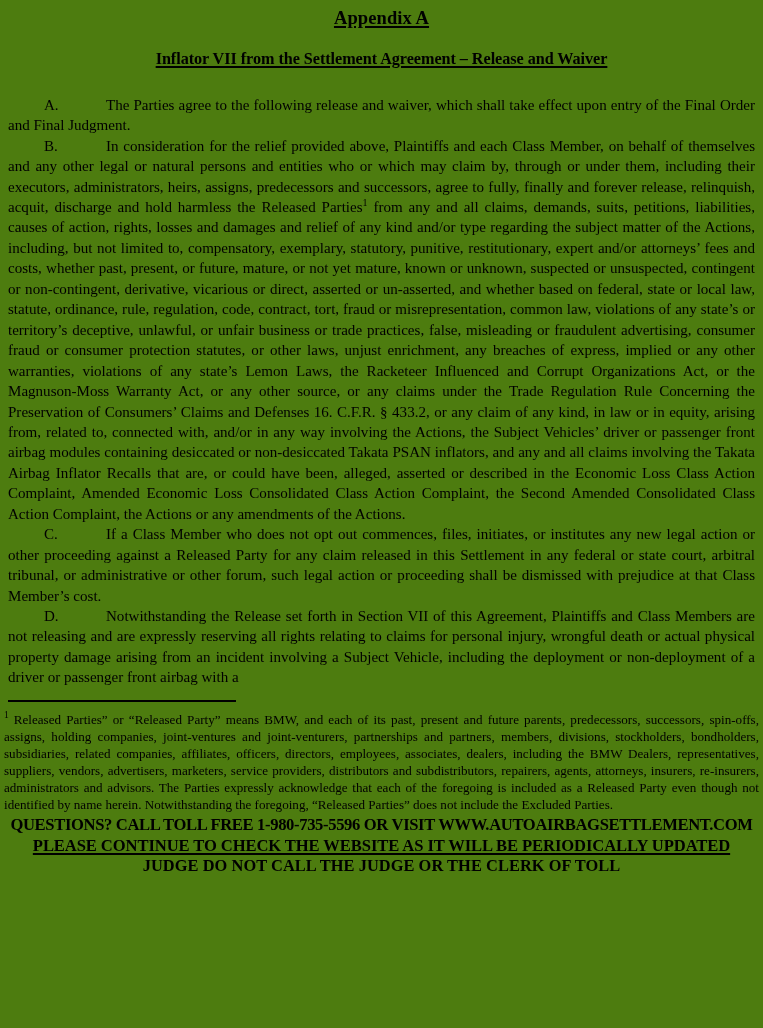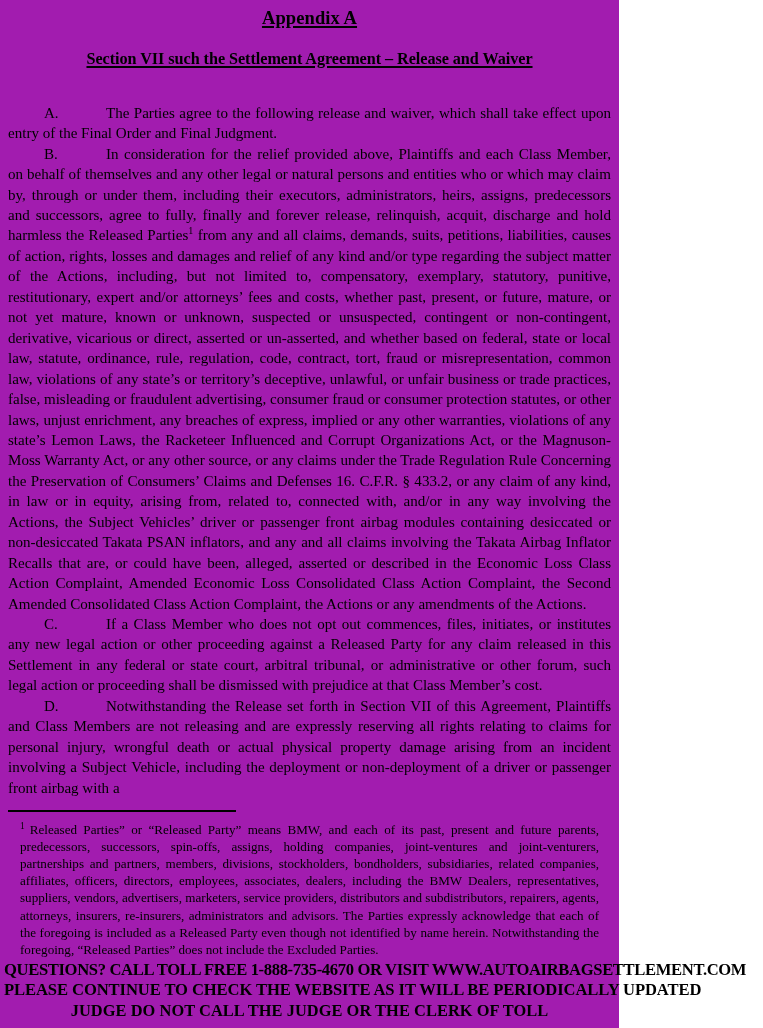--- a/index.html
+++ b/index.html
@@ -12,25 +12,25 @@
     width: 763px;
     height: 1028px;
     overflow: hidden;
     font-family: "Liberation Serif", "DejaVu Serif", serif;
     color: #000000;
     -webkit-font-smoothing: none;
   }
 
   .page {
     position: relative;
-    width: 619px;
+    width: 763px;
     height: 1028px;
     box-sizing: border-box;
     padding: 0;
-    background: #a21caf;
+    background: #4d7c0f;
   }
 
   
   .doc-title {
     text-align: center;
     font-size: 18.5px;
     font-weight: bold;
     line-height: 1;
     margin: 0;
     padding-top: 9px;
@@ -53,21 +53,21 @@
   }
   .section-heading .u {
     text-decoration: underline;
     text-underline-offset: 2px;
     text-decoration-thickness: 1.5px;
   }
 
   
   .body-block {
     padding: 0 8px 0 8px;
-    margin-top: 36px;
+    margin-top: 28px;
   }
   p.para {
     margin: 0;
     font-size: 15.05px;
     line-height: 20.45px;
     text-align: justify;
     text-justify: inter-word;
     text-indent: 0;
     hyphens: none;
   }
@@ -89,21 +89,21 @@
     margin-top: 12px;
   }
   .fn-rule {
     width: 228px;
     height: 0;
     border: none;
     border-top: 2.1px solid #000;
     margin: 0;
   }
   .footnote {
-    padding: 0 20px;
+    padding: 0 4px;
     margin-top: 9px;
   }
   p.fn-text {
     margin: 0;
     font-size: 13.1px;
     line-height: 17.1px;
     text-align: justify;
     text-justify: inter-word;
   }
   p.fn-text sup.fn-mark {
@@ -122,40 +122,41 @@
     margin: 0;
     text-align: center;
     font-weight: bold;
     line-height: 20.5px;
     white-space: nowrap;
   }
   .notice-1 { font-size: 16.6px; letter-spacing: -0.35px; }
   .notice-2 {
     font-size: 16.6px;
     letter-spacing: -0.1px;
+    text-decoration: underline;
     text-underline-offset: 2px;
     text-decoration-thickness: 1.6px;
   }
   .notice-3 { font-size: 16.4px; letter-spacing: 0.05px; }
   .notice-3 .u {
     text-underline-offset: 1.5px;
     text-decoration-thickness: 1.6px;
   }
 </style>
 </head>
 <body>
 
 <div class="page">
 
   <h1 class="doc-title">
     <span class="u">Appendix A</span>
   </h1>
 
   <h2 class="section-heading">
-    <span class="u">Section VII such the Settlement Agreement – Release and Waiver</span>
+    <span class="u">Inflator VII from the Settlement Agreement – Release and Waiver</span>
   </h2>
 
   <div class="body-block">
 
     <p class="para"><span class="lead">A.</span><span>The Parties agree to the following release and waiver, which shall take effect upon entry of the Final Order and Final Judgment.</span></p>
 
     <p class="para"><span class="lead">B.</span><span>In consideration for the relief provided above, Plaintiffs and each Class Member, on behalf of themselves and any other legal or natural persons and entities who or which may claim by, through or under them, including their executors, administrators, heirs, assigns, predecessors and successors, agree to fully, finally and forever release, relinquish, acquit, discharge and hold harmless the Released Parties</span><sup class="fn-ref">1</sup><span> from any and all claims, demands, suits, petitions, liabilities, causes of action, rights, losses and damages and relief of any kind and/or type regarding the subject matter of the Actions, including, but not limited to, compensatory, exemplary, statutory, punitive, restitutionary, expert and/or attorneys’ fees   and costs, whether past, present, or future, mature, or not yet mature, known or unknown, suspected or unsuspected, contingent or non-contingent, derivative, vicarious or direct, asserted or un-asserted, and whether based on federal, state or local law, statute, ordinance, rule, regulation, code, contract, tort, fraud or misrepresentation, common law, violations of any state’s or territory’s deceptive, unlawful, or unfair business or trade practices, false, misleading or fraudulent advertising, consumer fraud or consumer protection statutes, or other laws, unjust enrichment, any breaches of express, implied or any other warranties, violations of any state’s Lemon Laws, the Racketeer Influenced and Corrupt Organizations Act, or the Magnuson-Moss Warranty Act, or any other source, or any claims under the Trade Regulation Rule Concerning the Preservation of Consumers’ Claims and Defenses 16. C.F.R. § 433.2, or any claim of any kind, in law or in equity, arising from, related to, connected with, and/or in any way involving the Actions, the Subject Vehicles’ driver or passenger front airbag modules containing desiccated or non-desiccated Takata PSAN inflators, and any and all claims involving the Takata Airbag Inflator Recalls that are, or could have been,  alleged, asserted or described in the Economic Loss Class Action Complaint, Amended Economic Loss Consolidated Class Action Complaint, the Second Amended Consolidated Class Action Complaint, the Actions or any amendments of the Actions.</span></p>
 
     <p class="para"><span class="lead">C.</span><span>If a Class Member who does not opt out commences, files, initiates, or institutes any new legal action or other proceeding against a Released Party for any claim released in this Settlement in any federal or state court, arbitral tribunal, or administrative or other forum, such legal action or proceeding shall be dismissed with prejudice at that Class Member’s cost.</span></p>
 
@@ -165,18 +166,18 @@
 
   <div class="fn-sep-wrap">
     <hr class="fn-rule">
   </div>
 
   <div class="footnote">
     <p class="fn-text"><sup class="fn-mark">1</sup><span>Released Parties” or “Released Party” means BMW, and each of its past, present and future parents, predecessors, successors, spin-offs, assigns, holding companies, joint-ventures and joint-venturers, partnerships and partners, members, divisions, stockholders, bondholders, subsidiaries, related companies, affiliates, officers, directors, employees, associates, dealers, including the BMW Dealers, representatives, suppliers, vendors, advertisers, marketers,   service providers, distributors and subdistributors, repairers, agents, attorneys, insurers, re-insurers, administrators and advisors.   The Parties expressly acknowledge that each of the foregoing is included as a Released Party even though not identified by name herein.   Notwithstanding the foregoing, “Released Parties” does not include the Excluded Parties.</span></p>
   </div>
 
   <div class="footer-notices">
-    <p class="notice notice-1">QUESTIONS? CALL TOLL FREE 1-888-735-4670 OR VISIT WWW.AUTOAIRBAGSETTLEMENT.COM</p>
+    <p class="notice notice-1">QUESTIONS? CALL TOLL FREE 1-980-735-5596 OR VISIT WWW.AUTOAIRBAGSETTLEMENT.COM</p>
     <p class="notice notice-2">PLEASE CONTINUE TO CHECK THE WEBSITE AS IT WILL BE PERIODICALLY UPDATED</p>
     <p class="notice notice-3"><span>JUDGE DO </span><span class="u">NOT</span><span> CALL THE JUDGE OR THE CLERK OF TOLL</span></p>
   </div>
 
 </div>
 
 </body></html>

